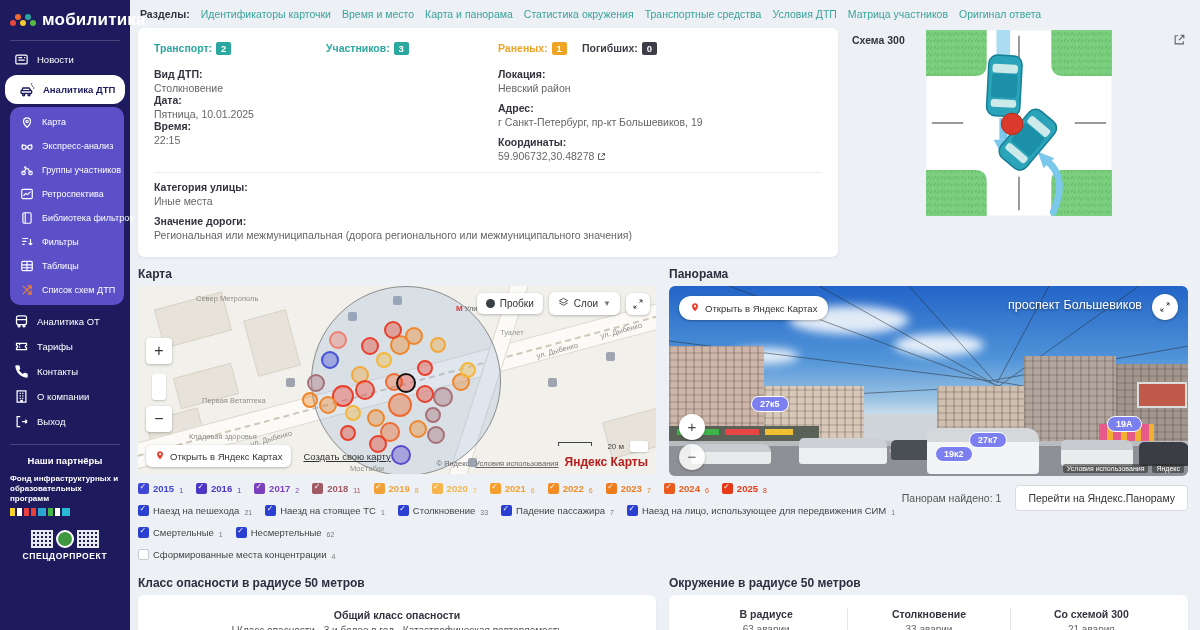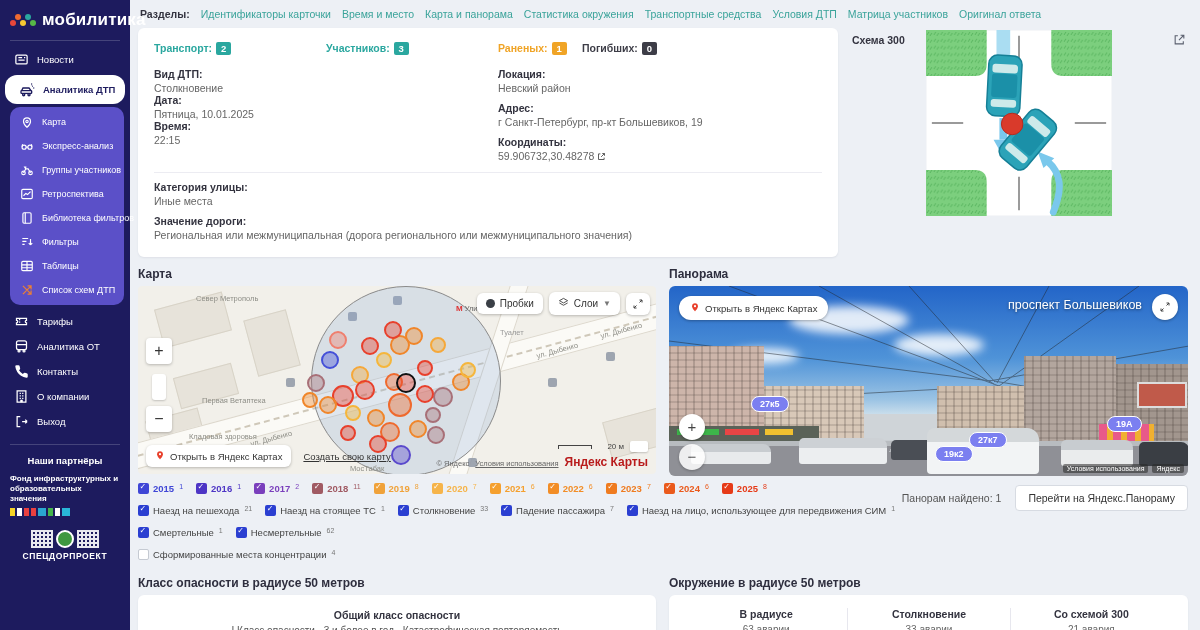--- a/index.html
+++ b/index.html
@@ -72,30 +72,30 @@
   .map-ruler { position:absolute; left:14px; top:88px; width:14px; height:26px; background:#fff; border-radius:3px; box-shadow:0 1px 2px rgba(0,0,0,.2); }
   .map-tr { position:absolute; right:6px; top:6px; display:flex; gap:6px; align-items:center; }
   .map-btn { background:#fff; border-radius:6px; box-shadow:0 1px 3px rgba(0,0,0,.25); font-size:10px; color:#333; padding:5px 9px; display:flex; align-items:center; gap:5px; cursor:pointer; }
   .dotic { width:9px; height:9px; border-radius:50%; background:#3a3f46; }
   .caret { font-size:8px; color:#777; }
   .map-bl { position:absolute; left:8px; bottom:7px; display:flex; align-items:center; gap:12px; }
   .open-maps-btn { background:#fff; border-radius:6px; box-shadow:0 1px 3px rgba(0,0,0,.25); font-size:9.5px; color:#333; padding:4px 9px; display:flex; align-items:center; gap:5px; cursor:pointer; }
   .create-map-link { font-size:9.5px; color:#333; text-decoration:underline; cursor:pointer; }
   .map-br { position:absolute; right:8px; bottom:5px; text-align:right; }
   .scale-row { display:flex; align-items:center; gap:6px; justify-content:flex-end; margin-bottom:3px; }
-  .scale-bar { display:flex; align-items:center; font-size:8px; color:#444; gap:15px; }
+  .scale-bar { display:flex; align-items:flex-start; font-size:8px; color:#444; gap:15px; }
   .scale-line { width:34px; border-top:1.5px solid #444; border-left:1.5px solid #444; border-right:1.5px solid #444; height:4px; }
   .kbd { width:18px; height:11px; background:#fff; border-radius:2px; box-shadow:0 1px 2px rgba(0,0,0,.2); }
   .attr-row { font-size:7.5px; color:#666; display:flex; align-items:baseline; gap:6px; justify-content:flex-end; }
   .attr-row .terms { text-decoration:underline; cursor:pointer; }
   .ymaps-brand { font-size:12px; font-weight:bold; color:#b91c1c; }
 
   .filters { width:790px; margin-top:6px; }
   .flt-row { margin-top:4px; white-space:nowrap; }
-  .flt { display:inline-flex; align-items:flex-start; gap:4px; margin-right:13px; font-size:9.5px; --c:#2b3fd1; cursor:pointer; }
+  .flt { display:inline-flex; align-items:flex-end; gap:4px; margin-right:13px; font-size:9.5px; --c:#2b3fd1; cursor:pointer; }
   .cbx { width:11px; height:11px; border-radius:2px; background:var(--c); position:relative; flex:none; }
   .cbx::after { content:"✓"; position:absolute; left:1.5px; top:-1px; color:#fff; font-size:8px; font-weight:bold; }
   .cbx.empty { background:#fff; border:1px solid #c5cad2; }
   .cbx.empty::after { content:""; }
   .flt .lbl { color:var(--c); font-weight:bold; }
   .flt sup { font-size:7px; color:var(--c); margin-left:1px; }
   .flt.type .lbl { color:#444; font-weight:normal; }
   .flt.type sup { color:#777; }
 
   
@@ -245,36 +245,36 @@
             <path d="M5 19 19 5M13 5h6v6M5 5l14 14M13 19h6v-6"></path>
           </svg>
         </span>
       <span>Список схем ДТП</span>
     </div>
   </div>
 
   <div class="side-item">
     <span class="ic">
         <svg width="15" height="15" viewBox="0 0 24 24" fill="none" stroke="currentColor" stroke-width="2">
-          <path d="M4 7h16v3a2 2 0 0 0 0 4v3H4v-3a2 2 0 0 0 0-4z"></path>
-          <path d="M9 8v9" stroke-dasharray="2 2"></path>
-        </svg>
-      </span>
-    <span>Тарифы</span>
-  </div>
-  <div class="side-item">
-    <span class="ic">
-        <svg width="15" height="15" viewBox="0 0 24 24" fill="none" stroke="currentColor" stroke-width="2">
           <rect x="4" y="3" width="16" height="14" rx="3"></rect>
           <path d="M4 9h16M8 13h.01M16 13h.01"></path>
           <circle cx="8" cy="19" r="1.6"></circle>
           <circle cx="16" cy="19" r="1.6"></circle>
         </svg>
       </span>
     <span>Аналитика ОТ</span>
+  </div>
+  <div class="side-item">
+    <span class="ic">
+        <svg width="15" height="15" viewBox="0 0 24 24" fill="none" stroke="currentColor" stroke-width="2">
+          <path d="M4 7h16v3a2 2 0 0 0 0 4v3H4v-3a2 2 0 0 0 0-4z"></path>
+          <path d="M9 8v9" stroke-dasharray="2 2"></path>
+        </svg>
+      </span>
+    <span>Тарифы</span>
   </div>
   <div class="side-item">
     <span class="ic">
         <svg width="15" height="15" viewBox="0 0 24 24" fill="currentColor" stroke="none">
           <path d="M22 16.92v3a2 2 0 0 1-2.18 2 19.79 19.79 0 0 1-8.63-3.07 19.5 19.5 0 0 1-6-6A19.79 19.79 0 0 1 2.08 4.18 2 2 0 0 1 4.06 2h3a2 2 0 0 1 2 1.72c.127.96.361 1.903.7 2.81a2 2 0 0 1-.45 2.11L8.09 9.91a16 16 0 0 0 6 6l1.27-1.27a2 2 0 0 1 2.11-.45c.907.339 1.85.573 2.81.7A2 2 0 0 1 22 16.92z"></path>
         </svg>
       </span>
     <span>Контакты</span>
   </div>
   <div class="side-item">
@@ -292,21 +292,21 @@
           <path d="M10 4H5v16h5"></path>
           <path d="M13 12h8m0 0-3-3m3 3-3 3"></path>
         </svg>
       </span>
     <span>Выход</span>
   </div>
 
   <div class="side-divider" style="margin-top:10px"></div>
   <div class="partners">
     <div class="partners-title">Наши партнёры</div>
-    <div class="fund-name">Фонд инфраструктурных и образовательных значения</div>
+    <div class="fund-name">Фонд инфраструктурных и образовательных программ</div>
     <div class="fund-bars">
       <i style="background:#f5d327"></i>
         <i style="background:#fff"></i>
         <i style="background:#e84040"></i>
         <i style="background:#e84040"></i>
         <i style="background:#2aa7d0;width:8px"></i>
         <i style="background:#45b54a"></i>
         <i style="background:#fff"></i>
         <i style="background:#29b7d8;width:8px"></i>
     </div>

